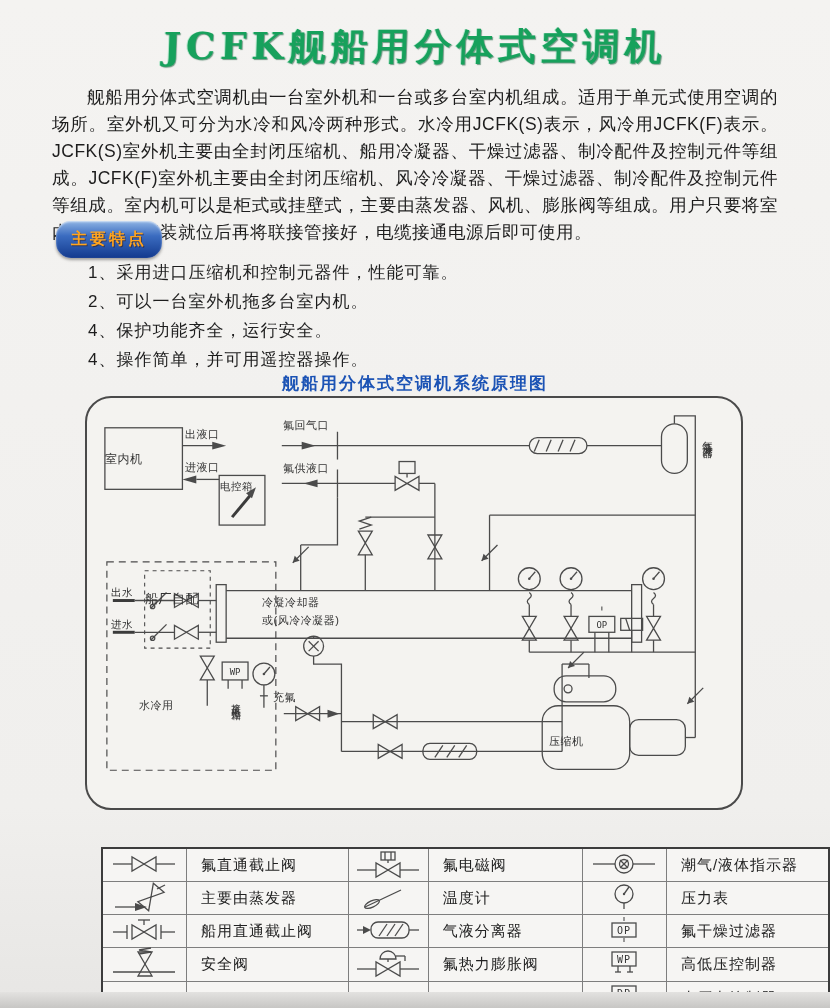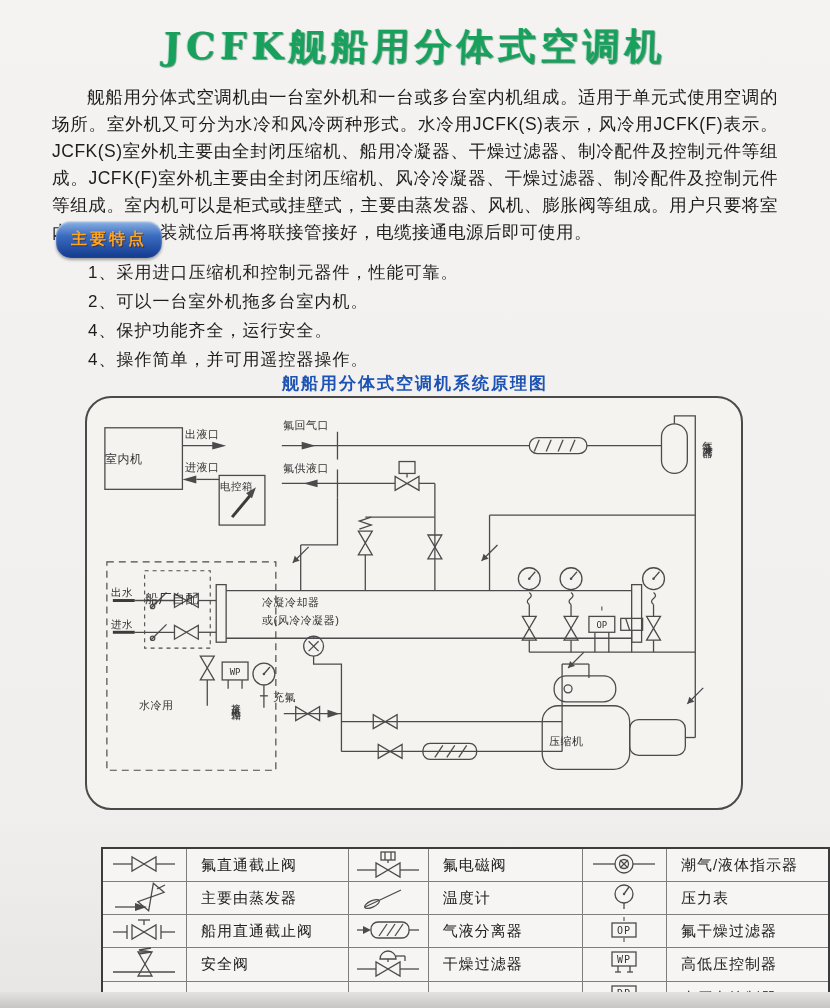--- a/index.html
+++ b/index.html
@@ -320,21 +320,21 @@
       <td class="lab"><span>安全阀</span></td>
       <td class="sym"><svg width="70" height="28" viewBox="0 0 70 28">
               <line class="ln" x1="4" y1="20" x2="23" y2="20"></line>
               <use href="#bt" transform="translate(35,20)"></use>
               <line class="ln" x1="47" y1="20" x2="66" y2="20"></line>
               <line class="ln" x1="35" y1="13" x2="35" y2="10"></line>
               <path class="ln" d="M27,10 A8,8 0 0 1 43,10 Z"></path>
               <line class="ln" x1="43" y1="7" x2="52" y2="7"></line>
               <line class="ln" x1="52" y1="7" x2="52" y2="12"></line>
             </svg></td>
-      <td class="lab"><span>干燥过滤器</span></td>
+      <td class="lab"><span>氟热力膨胀阀</span></td>
       <td class="sym"><svg width="70" height="28" viewBox="0 0 70 28">
               <rect class="ln" x="23" y="3" width="24" height="14"></rect>
               <line class="ln" x1="29" y1="17" x2="29" y2="23"></line>
               <line class="ln" x1="41" y1="17" x2="41" y2="23"></line>
               <line class="ln" x1="26" y1="23" x2="32" y2="23"></line>
               <line class="ln" x1="38" y1="23" x2="44" y2="23"></line>
               <text x="35" y="14" font-size="10" text-anchor="middle">WP</text>
             </svg></td>
       <td class="lab"><span>高低压控制器</span></td>
     </tr>

